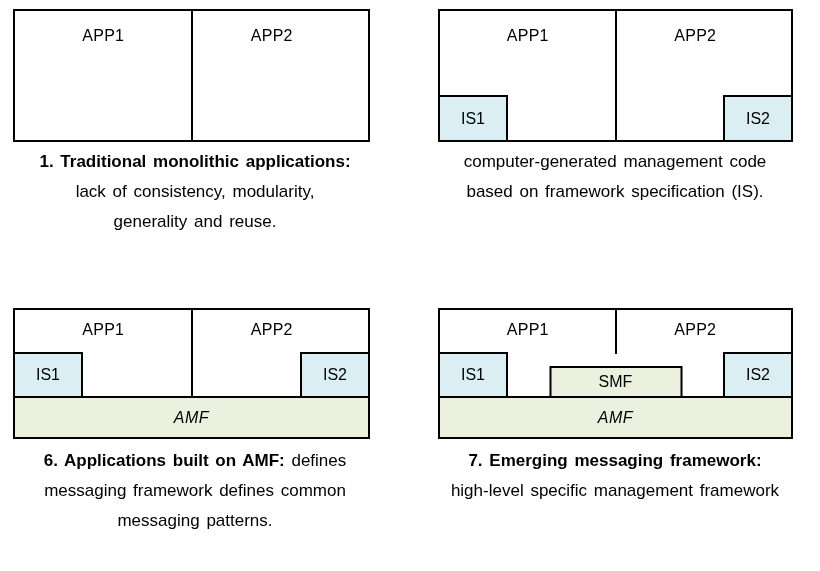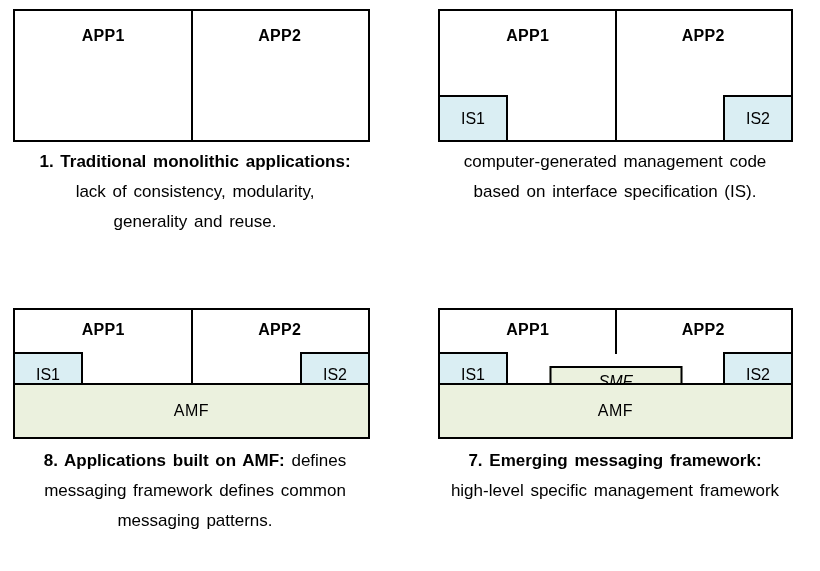--- a/index.html
+++ b/index.html
@@ -33,22 +33,22 @@
   .d3 .divider { height:86px; }
   .d4 .divider { height:44px; }
 
   .app-label {
     position:absolute;
     width:50%;
     text-align:center;
     font-size:16px;
     letter-spacing:0.3px;
   }
-  .app1 { left:0;font-weight:bold; }
-  .app2 { right:0;font-weight:bold; }
+  .app1 { left:0; }
+  .app2 { right:8px; }
   .d1 .app-label, .d2 .app-label { top:16px; }
   .d3 .app-label, .d4 .app-label { top:11px; }
 
   .is-box {
     position:absolute;
     width:70px; height:47px;
     background:var(--is-fill,#DAEEF3);
     border:2px solid var(--border,#000);
     display:flex; align-items:center; justify-content:center;
     font-size:16px;
@@ -62,31 +62,31 @@
 
   .smf-box {
     position:absolute;
     left:50%; transform:translateX(-50%);
     bottom:39px;
     width:133px; height:32px;
     background:var(--fw-fill,#EBF1DE);
     border:2px solid var(--border,#000);
     display:flex; align-items:center; justify-content:center;
     font-size:16px;
-    font-style:italic;
   }
   .amf-bar {
     position:absolute;
     left:-2px; right:-2px; bottom:-2px;
-    height:56px;
+    height:43px;
     background:var(--fw-fill,#EBF1DE);
     border:2px solid var(--border,#000);
     display:flex; align-items:center; justify-content:center;
     font-size:16px;
     letter-spacing:0.5px;
+    font-style:italic;
   }
 
   .caption {
     position:absolute;
     width:400px;
     text-align:center;
     font-size:17px;
     line-height:30px;
     word-spacing:2px;
   }
@@ -118,39 +118,39 @@
     <div class="divider"></div>
     <div class="is-box is-left">
       <span>IS1</span>
     </div>
     <div class="is-box is-right">
       <span>IS2</span>
     </div>
   </div>
   <div class="caption cap-right cap-row1">
     <div>computer-generated management code</div>
-    <div>based on interface specification (IS).</div>
+    <div>based on framework specification (IS).</div>
   </div>
 
   <div class="diagram d3">
     <div class="app-label app1">APP1</div>
     <div class="app-label app2">APP2</div>
     <div class="divider"></div>
     <div class="is-box is-left">
       <span>IS1</span>
     </div>
     <div class="is-box is-right">
       <span>IS2</span>
     </div>
     <div class="amf-bar">
       <span>AMF</span>
     </div>
   </div>
   <div class="caption cap-left cap-row2">
-    <div><span class="cap-b">8. Applications built on AMF:</span><span> defines</span></div>
+    <div><span class="cap-b">6. Applications built on AMF:</span><span> defines</span></div>
     <div>messaging framework defines common</div>
     <div>messaging patterns.</div>
   </div>
 
   <div class="diagram d4">
     <div class="app-label app1">APP1</div>
     <div class="app-label app2">APP2</div>
     <div class="divider"></div>
     <div class="is-box is-left">
       <span>IS1</span>

